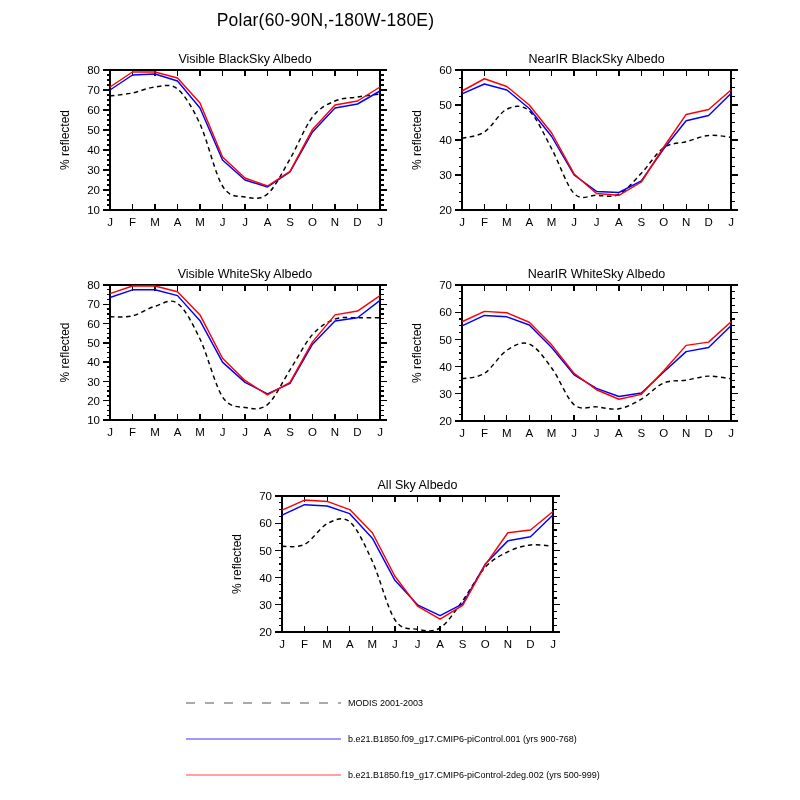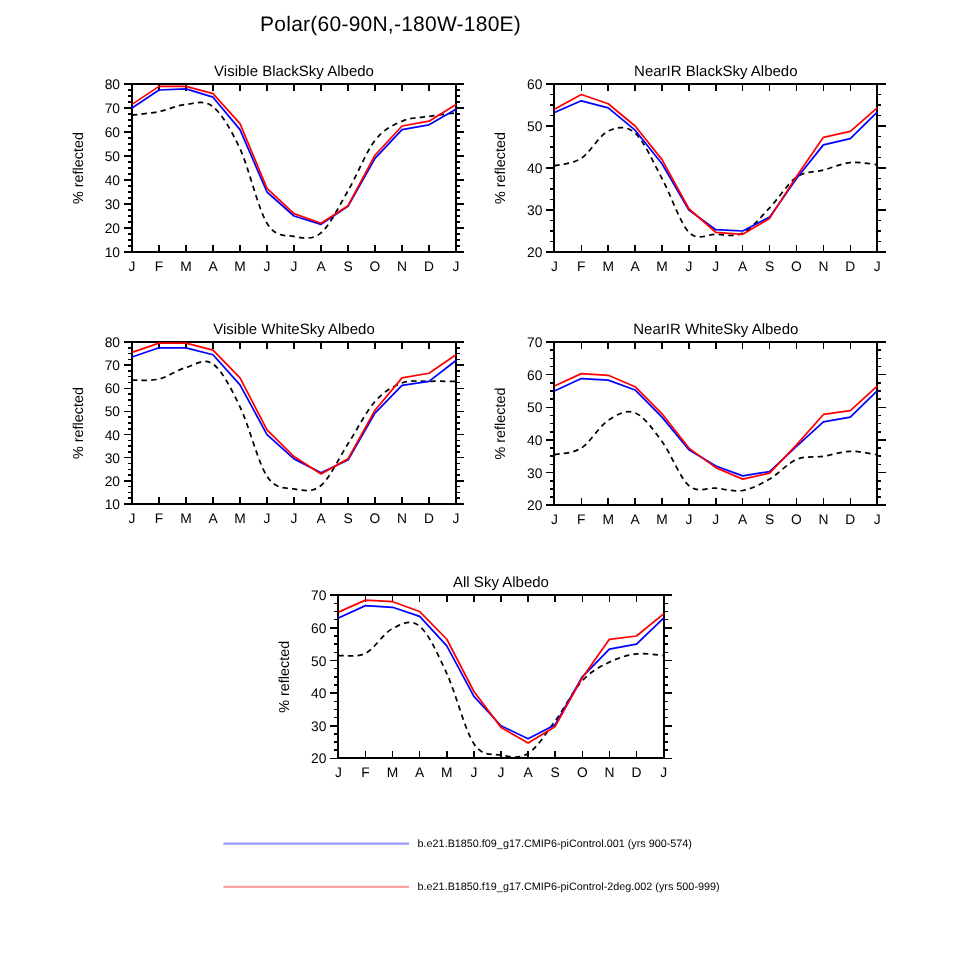--- a/index.html
+++ b/index.html
@@ -533,23 +533,29 @@
       <text x="205.5" y="17" text-anchor="middle" font-size="12.5">All Sky Albedo</text>
       <text x="29" y="92" text-anchor="middle" font-size="12" transform="rotate(-90 29 92)">% reflected</text>
       <path d="M70,74.32C73.76,74,85.05,76.18,92.58,72.42C100.11,68.66,107.64,55.5,115.17,51.74C122.7,47.98,130.22,43.58,137.75,49.84C145.28,56.1,152.8,72.96,160.33,89.28C167.86,105.6,175.39,136.43,182.92,147.76C190.45,159.09,197.97,155.92,205.5,157.28C213.03,158.64,220.55,160.68,228.08,155.92C235.61,151.16,243.14,138.83,250.67,128.72C258.2,118.61,265.72,103.42,273.25,95.26C280.78,87.1,288.3,83.48,295.83,79.76C303.36,76.04,310.89,73.87,318.42,72.96C325.95,72.05,337.24,74.09,341,74.32" fill="none" stroke="#000000" stroke-width="1.45" stroke-linejoin="round" stroke-linecap="butt" stroke-dasharray="4.5,3.5"></path>
       <path d="M70,43.04L92.58,32.7L115.17,34.06L137.75,41.68L160.33,66.16L182.92,108.32L205.5,132.8L228.08,143.68L250.67,131.98L273.25,92L295.83,68.88L318.42,64.8L341,43.04" fill="none" stroke="#0000ff" stroke-width="1.45" stroke-linejoin="round" stroke-linecap="butt"></path>
       <path d="M70,38.14L92.58,28.08L115.17,29.44L137.75,37.6L160.33,60.72L182.92,104.24L205.5,134.16L228.08,147.22L250.67,133.34L273.25,92.82L295.83,60.72L318.42,58L341,39.5" fill="none" stroke="#ff0000" stroke-width="1.45" stroke-linejoin="round" stroke-linecap="butt"></path>
     </svg>
 
   <div class="legend">
     <div class="legend-row">
       <svg width="155" height="6">
+          <line x1="0" y1="3" x2="155" y2="3" stroke="#a9a9a9" stroke-width="1.8" stroke-dasharray="9,10"></line>
+        </svg>
+      <span class="legend-label">MODIS 2001-2003</span>
+    </div>
+    <div class="legend-row">
+      <svg width="155" height="6">
           <line x1="0" y1="3" x2="155" y2="3" stroke="#9b9bff" stroke-width="1.8"></line>
         </svg>
-      <span class="legend-label">b.e21.B1850.f09_g17.CMIP6-piControl.001 (yrs 900-574)</span>
+      <span class="legend-label">b.e21.B1850.f09_g17.CMIP6-piControl.001 (yrs 900-768)</span>
     </div>
     <div class="legend-row">
       <svg width="155" height="6">
           <line x1="0" y1="3" x2="155" y2="3" stroke="#ffa2a2" stroke-width="1.8"></line>
         </svg>
       <span class="legend-label">b.e21.B1850.f19_g17.CMIP6-piControl-2deg.002 (yrs 500-999)</span>
     </div>
   </div>
 </div>
 

